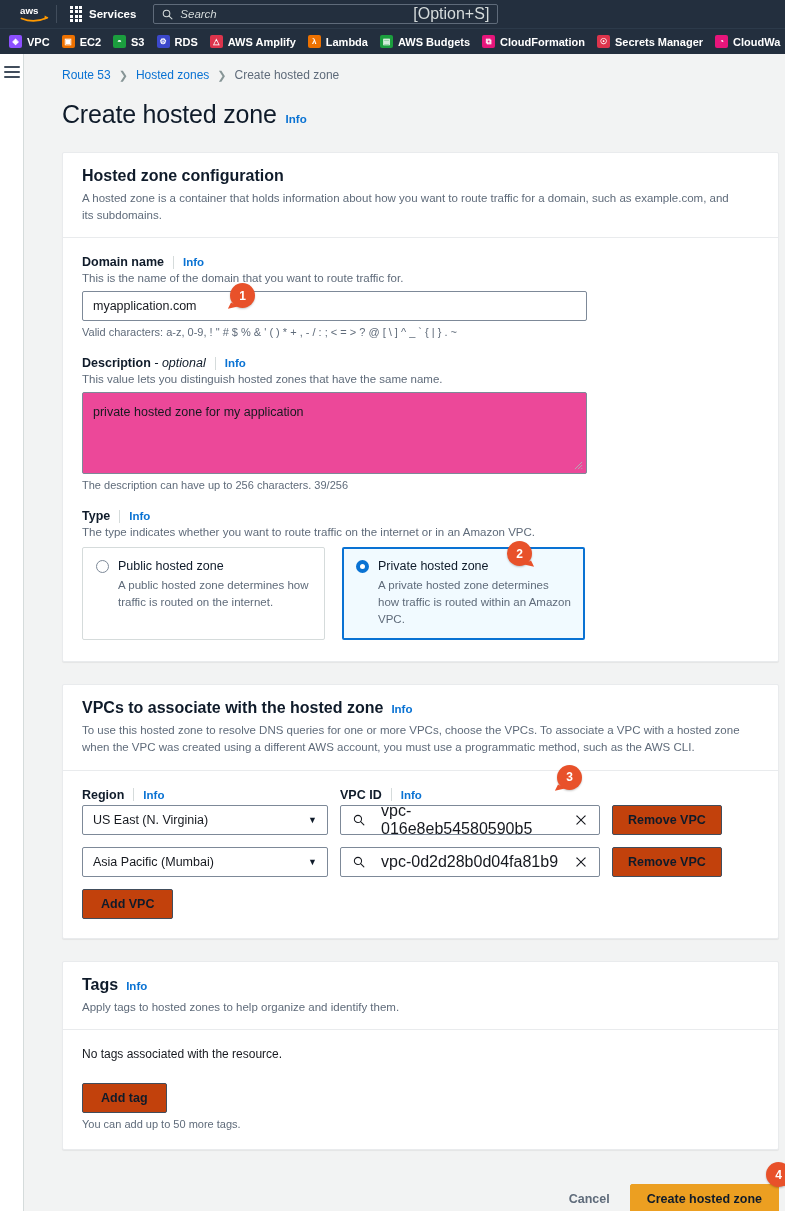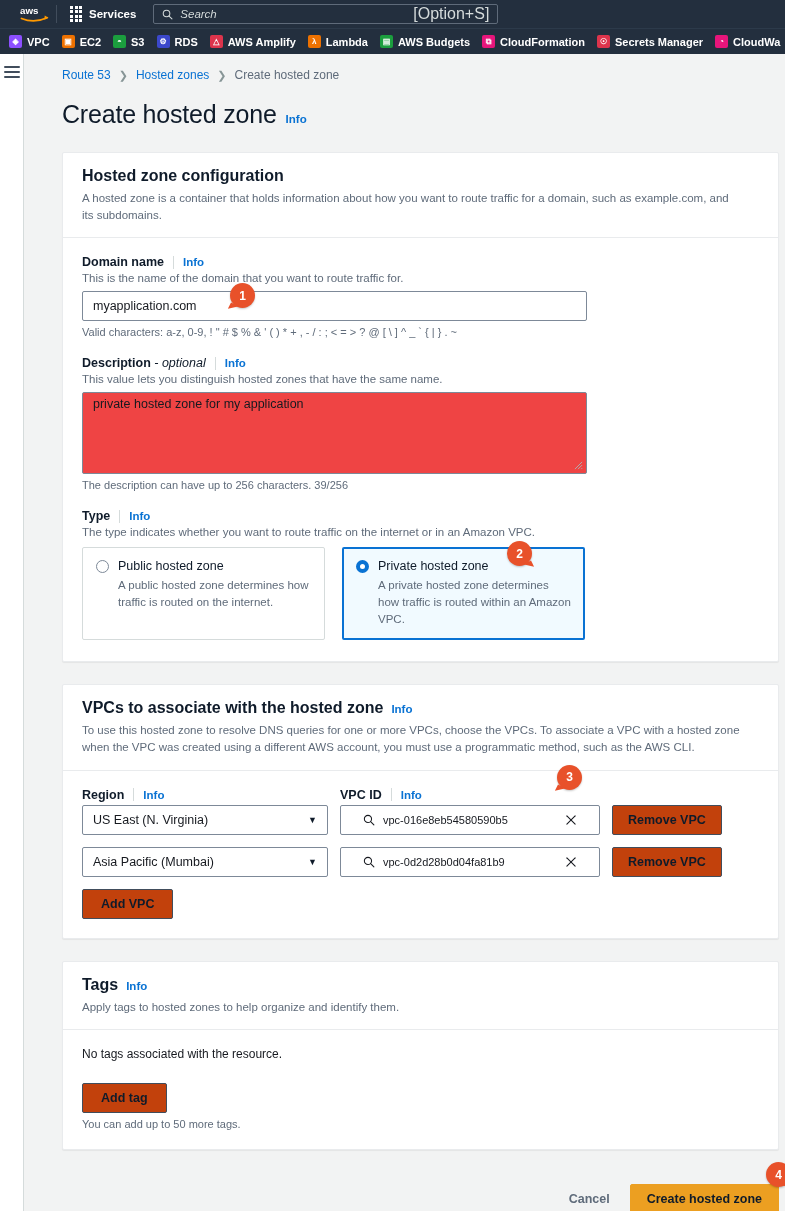--- a/index.html
+++ b/index.html
@@ -95,21 +95,21 @@
   .fhint { font-size:11.5px; color:#5f6b7a; margin-top:3px; }
   .fnote { font-size:11px; color:#5f6b7a; margin-top:5px; }
 
   .txtinput {
     width:505px; height:30px; border:1px solid #7d8998; border-radius:2px;
     padding:0 10px; font-size:12.5px; color:#16191f; background:#fff;
     font-family:"Liberation Sans",sans-serif; margin-top:7px; display:block;
   }
   .txtarea {
     width:505px; height:82px; border:1px solid #7d8998; border-radius:2px;
-    padding:4px 10px; font-size:12.5px; color:#16191f; background:#ef4444;
+    padding:12px 10px; font-size:12.5px; color:#16191f; background:#ec4899;
     font-family:"Liberation Sans",sans-serif; margin-top:7px; display:block;
     resize:none;
   }
   .ta-wrap { position:relative; width:505px; }
   .ta-grip { position:absolute; right:4px; bottom:4px; width:9px; height:9px; pointer-events:none; }
 
   
   .radio-row { display:flex; gap:17px; margin-top:9px; }
   .rcard {
     width:243px; border:1px solid #d5dbdb; border-radius:2px;
@@ -133,22 +133,22 @@
   .vpc-head-c2 { width:260px; }
   .vpc-row { display:flex; gap:12px; margin-bottom:12px; align-items:center; }
   .select {
     width:246px; height:30px; border:1px solid #7d8998; border-radius:2px;
     background:#fff; display:flex; align-items:center; justify-content:space-between;
     padding:0 10px; font-size:12.5px; color:#16191f; cursor:pointer;
   }
   .caret { font-size:9px; color:#0f1b2a; }
   .vpcid {
     width:260px; height:30px; border:1px solid #7d8998; border-radius:2px;
-    background:#fff; display:flex; align-items:center; gap:8px;
-    padding:0 22px; font-size:11px; color:#16191f;
+    background:#fff; display:flex; align-items:center; gap:16px;
+    padding:0 12px; font-size:16px; color:#16191f;
   }
   .vpcid .val { flex:1; }
   .btn {
     height:30px; border:1px solid #414d5c; border-radius:2px; background:#c2410c;
     color:#0f1b2a; font-size:12.5px; font-weight:700; padding:0 15px;
     cursor:pointer; font-family:"Liberation Sans",sans-serif;
     display:inline-flex; align-items:center; justify-content:center;
   }
   .btn-primary {
     background:#ec9f21; border:1px solid #ec9f21; color:#0f1b2a;

